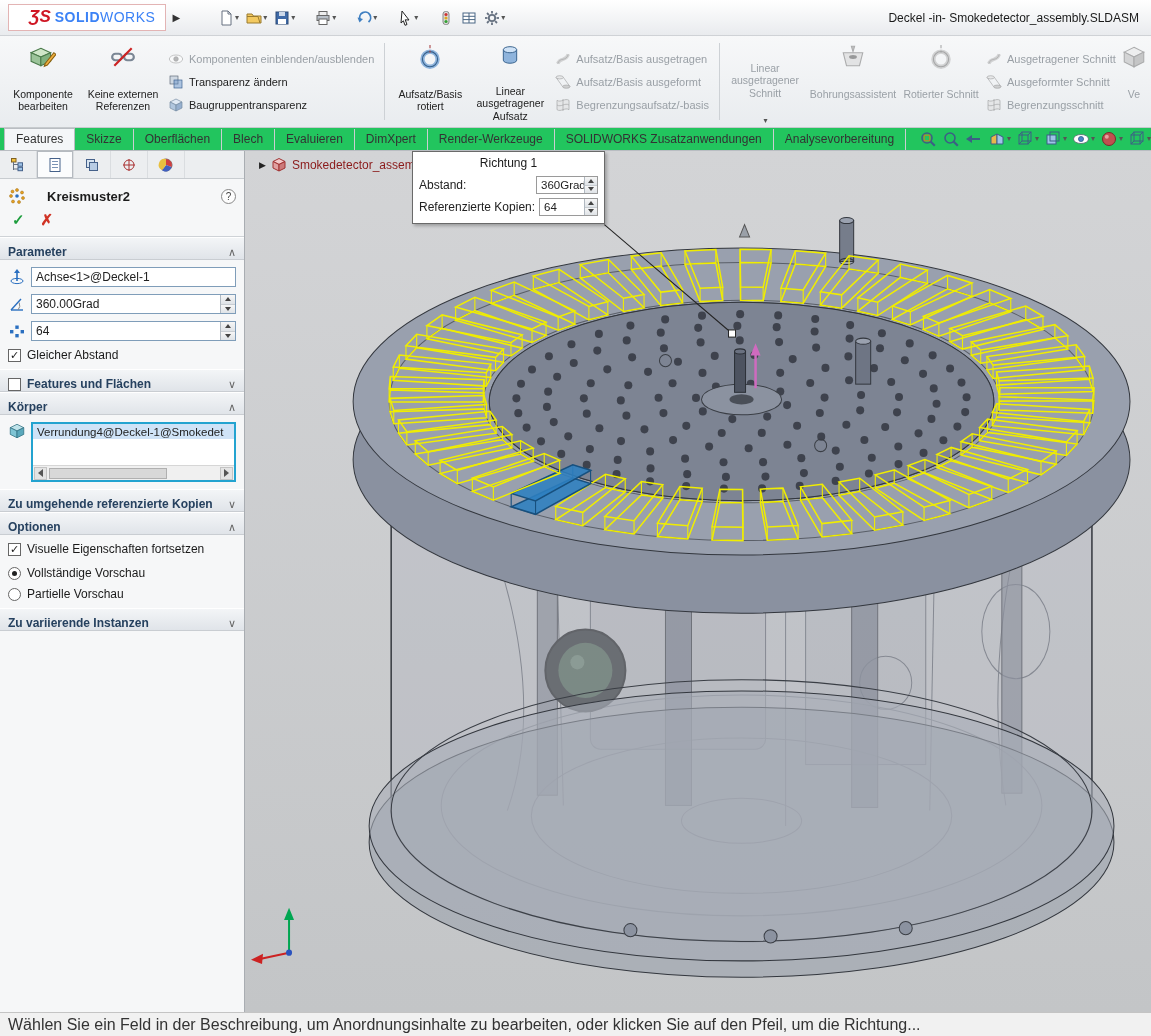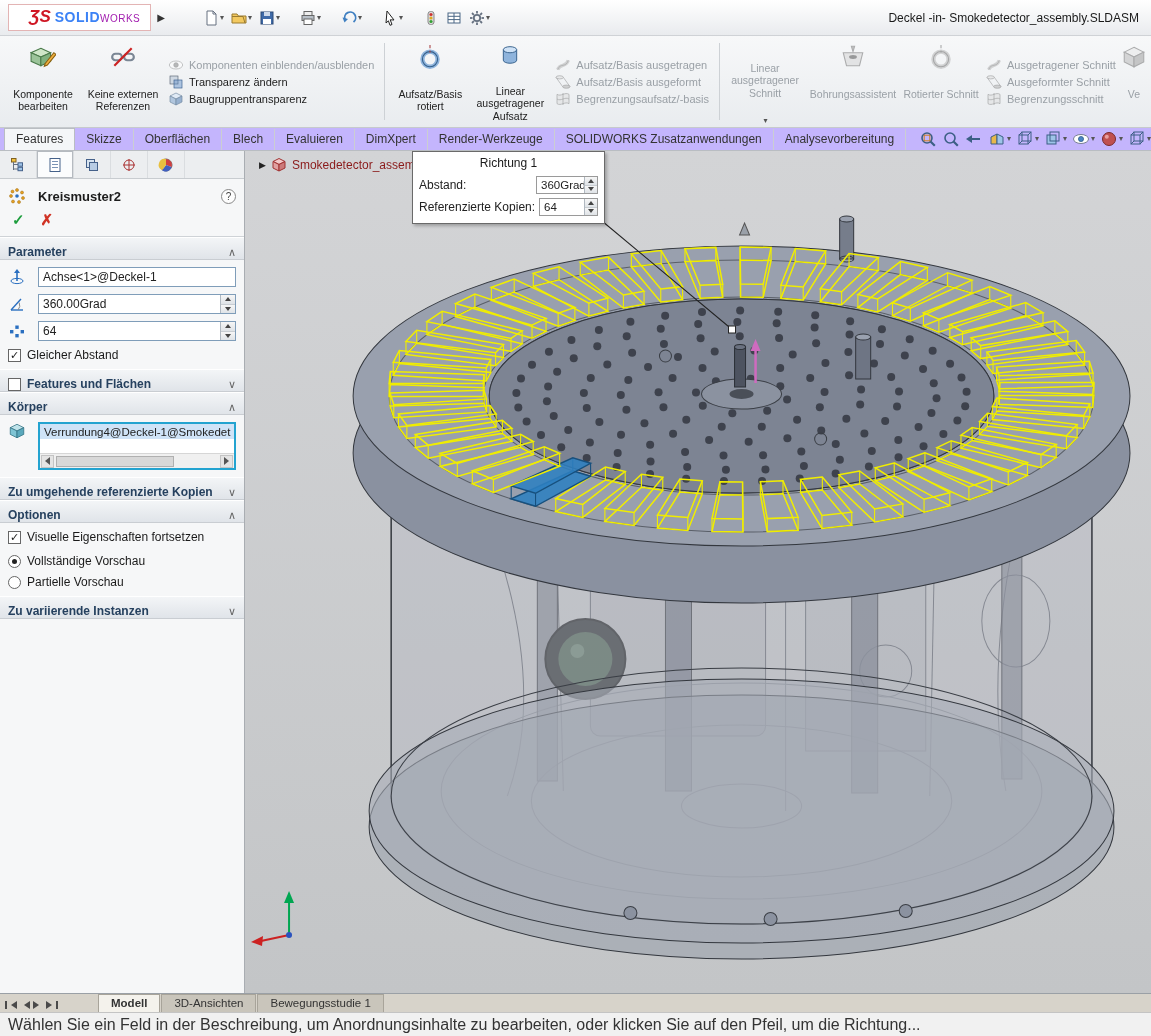--- a/index.html
+++ b/index.html
@@ -5,84 +5,84 @@
 *{box-sizing:border-box;margin:0;padding:0}
 html,body{width:1151px;height:1036px;overflow:hidden}
 body{font-family:"Liberation Sans",sans-serif;font-size:12px;color:#222;background:#c8cacc}
 .app{display:flex;flex-direction:column;width:1151px;height:1036px}
 
 
 .titlebar{flex:0 0 36px;background:linear-gradient(#ffffff,#e9ebee);display:flex;align-items:center;padding:0 8px;border-bottom:1px solid #cfd2d6}
 .logo{display:flex;align-items:baseline;border:1px solid #e3b4b4;background:#fff;padding:2px 10px 3px 20px}
 .logo-ds{font-style:italic;font-weight:bold;font-size:17px;color:#cf1724;margin-right:4px}
 .logo-solid{font-weight:bold;font-size:14px;color:#3b82f6;letter-spacing:.5px}
-.logo-works{font-size:10px;color:#a21caf;letter-spacing:.5px}
+.logo-works{font-size:14px;color:#3b82f6;letter-spacing:.5px}
 .flyout{color:#333;font-size:10px;margin:0 12px 0 6px}
 .qat{display:flex;align-items:center;gap:3px;margin-left:24px}
 .qbtn{display:flex;align-items:center;padding:2px 2px;border-radius:2px}
 .qgap{width:10px}
 .caret{font-size:8px;color:#555;margin-left:1px;line-height:1}
 .i16{width:16px;height:16px}
 .i18{width:18px;height:18px}
 .i26{width:26px;height:26px}
 .doc-title{margin-left:auto;font-size:12px;color:#1a1a1a;padding-right:4px;white-space:nowrap}
 
 
 .ribbon{flex:0 0 92px;background:linear-gradient(#f7f8f9,#e9ecef);display:flex;align-items:stretch;padding:2px 0;border-bottom:1px solid #c6cacd;overflow:hidden}
 .rgroup{display:flex;align-items:stretch;padding:1px 3px}
 .rsep{width:1px;background:#cdd1d5;margin:5px 2px}
 .rbig{width:80px;display:flex;flex-direction:column;align-items:center;text-align:center;padding:5px 2px 2px;gap:18px}
 .rbig.w96{width:96px}
 .rlabel{font-size:10.5px;line-height:1.18;color:#222}
 .rbig.disabled .rlabel{color:#9aa0a6}
 .disabled svg{filter:grayscale(1);opacity:.5}
-.rstack{display:flex;flex-direction:column;justify-content:center;gap:1px;padding:0 5px}
+.rstack{display:flex;flex-direction:column;justify-content:center;gap:7px;padding:0 5px}
 .sitem{display:flex;align-items:center;gap:5px;font-size:11px;color:#222;white-space:nowrap}
 .sitem.disabled{color:#9aa0a6}
 .rpartial{width:26px;overflow:hidden}
 
 
-.cmdbar{flex:0 0 23px;background:#c4b5fd;display:flex;align-items:flex-end;padding-left:4px;border-bottom:1px solid #b9bdc2}
+.cmdbar{flex:0 0 23px;background:#22c55e;display:flex;align-items:flex-end;padding-left:4px;border-bottom:1px solid #b9bdc2}
 .ctab{padding:3px 11px 4px;font-size:12px;color:#333;border-right:1px solid #cbced2;cursor:default;white-space:nowrap}
 .ctab.active{background:#f4f6f8;border:1px solid #b9bdc2;border-bottom:none}
 .hud{margin-left:auto;display:flex;align-items:center;gap:5px;padding:0 0 2px 6px;overflow:hidden}
 .hudbtn{display:flex;align-items:center}
 
 
 .main{flex:1;display:flex;min-height:0}
 .pm{flex:0 0 245px;width:245px;background:#f6f7f8;border-right:1px solid #a9adb2;display:flex;flex-direction:column;overflow:hidden}
 .viewport{flex:1;position:relative;background:linear-gradient(#d3d4d6,#c3c5c7);overflow:hidden}
 #model-svg{position:absolute;inset:0;width:100%;height:100%}
 
 
 .pmtabs{flex:0 0 28px;display:flex;align-items:stretch;background:#eceef0;border-bottom:1px solid #c8ccd0}
 .pmtab{width:37px;display:flex;align-items:center;justify-content:center;border-right:1px solid #dadde0}
 .pmtab.active{background:#fbfcfd;box-shadow:inset 0 0 0 1px #b5bac0}
-.pmtitle{display:flex;align-items:center;gap:12px;padding:8px 8px 4px;font-size:13px;font-weight:bold;color:#1c1c1c}
+.pmtitle{display:flex;align-items:center;gap:21px;padding:8px 8px 4px;font-size:13px;font-weight:bold;color:#1c1c1c}
 .pmhelp{margin-left:auto;width:15px;height:15px;border:1px solid #888;border-radius:50%;display:flex;align-items:center;justify-content:center;font-size:10px;font-weight:normal;color:#444;background:#fdfdfd}
 .pmactions{display:flex;gap:16px;padding:2px 12px 7px;border-bottom:1px solid #cfd3d7}
 .ok{color:#1e9e3e;font-weight:bold;font-size:15px}
 .cancel{color:#d03325;font-weight:bold;font-size:15px}
 .sect{border-top:1px solid #fff;border-bottom:1px solid #c9cdd2;background:linear-gradient(#f3f5f7,#e0e4e9);height:23px;display:flex;align-items:flex-end;gap:6px;padding:0 8px;font-weight:bold;color:#26415f;font-size:12px}
 .sect .chev{margin-left:auto;font-weight:normal;color:#666;font-size:11px}
 .sbody{padding:7px 8px;display:flex;flex-direction:column;gap:7px;background:#f6f7f8}
-.prow{display:flex;align-items:center;gap:12px}
+.prow{display:flex;align-items:center;gap:5px}
 .field{flex:1;display:flex;align-items:center;height:20px;border:1px solid #7f9db9;background:#fff}
 .fval{flex:1;padding:0 4px;font-size:12px;white-space:nowrap;overflow:hidden}
 .spin{width:15px;height:100%;border-left:1px solid #b0b8c0;display:flex;flex-direction:column}
 .spin i{flex:1;display:flex;align-items:center;justify-content:center;background:linear-gradient(#f6f6f6,#dfe3e7)}
 .spin .su{border-bottom:1px solid #c8cdd2}
 .spin .su::after{content:"";width:0;height:0;border-left:3px solid transparent;border-right:3px solid transparent;border-bottom:4px solid #444}
 .spin .sd::after{content:"";width:0;height:0;border-left:3px solid transparent;border-right:3px solid transparent;border-top:4px solid #444}
 .chk{display:flex;align-items:center;gap:6px}
 .box{flex:0 0 13px;width:13px;height:13px;border:1px solid #666;background:#fff;display:flex;align-items:center;justify-content:center;font-size:11px;line-height:1;color:#1a1a1a}
 .radio{flex:0 0 13px;width:13px;height:13px;border:1px solid #666;border-radius:50%;background:#fff;position:relative}
 .radio.sel::after{content:"";position:absolute;left:3px;top:3px;width:5px;height:5px;border-radius:50%;background:#222}
 .lbl{font-size:12px;color:#1a1a1a}
-.selbox{flex:1;border:2px solid #23a3d0;background:#fff;height:48px;display:flex;flex-direction:column;overflow:hidden}
+.selbox{flex:1;border:2px solid #23a3d0;background:#fff;height:60px;display:flex;flex-direction:column;overflow:hidden}
 .selrow{background:#cfe3f7;padding:2px 4px 1px;font-size:11.5px;white-space:nowrap;overflow:hidden}
 .hscroll{margin-top:auto;height:15px;background:#f0f0f0;border-top:1px solid #d6d6d6;display:flex;align-items:center;padding:0 1px}
 .harrow{width:13px;height:13px;display:flex;align-items:center;justify-content:center;background:#e4e4e4;border:1px solid #c4c4c4}
 .tri-l{width:0;height:0;border:4px solid transparent;border-right:5px solid #555;margin-left:-4px}
 .tri-r{width:0;height:0;border:4px solid transparent;border-left:5px solid #555;margin-right:-4px}
 .hthumb{height:11px;background:#d8d8d8;border:1px solid #b0b0b0;flex:0 0 118px;margin:0 2px}
 
 
 .breadcrumb{position:absolute;left:14px;top:6px;display:flex;align-items:center;gap:5px;font-size:12px;color:#8b1a1a}
 .bc-fly{color:#222;font-size:9px}
@@ -1125,38 +1125,17 @@
             <span class="spin">
                 <i class="su"></i>
                 <i class="sd"></i>
               </span>
           </span>
         </div>
       </div>
     </div>
   </div>
 
-  <div class="mtabs">
-    <div class="navbtns">
-      <span class="navbtn">
-          <i class="navbar"></i>
-          <i class="ntri-l"></i>
-        </span>
-      <span class="navbtn">
-          <i class="ntri-l"></i>
-        </span>
-      <span class="navbtn">
-          <i class="ntri-r"></i>
-        </span>
-      <span class="navbtn">
-          <i class="ntri-r"></i>
-          <i class="navbar"></i>
-        </span>
-    </div>
-    <div class="mtab active">Modell</div>
-    <div class="mtab">3D-Ansichten</div>
-    <div class="mtab">Bewegungsstudie 1</div>
-  </div>
 
   <div class="statusbar">
     <span>Wählen Sie ein Feld in der Beschreibung, um Anordnungsinhalte zu bearbeiten, oder klicken Sie auf den Pfeil, um die Richtung...</span>
   </div>
 </div>
 
 </body></html>

